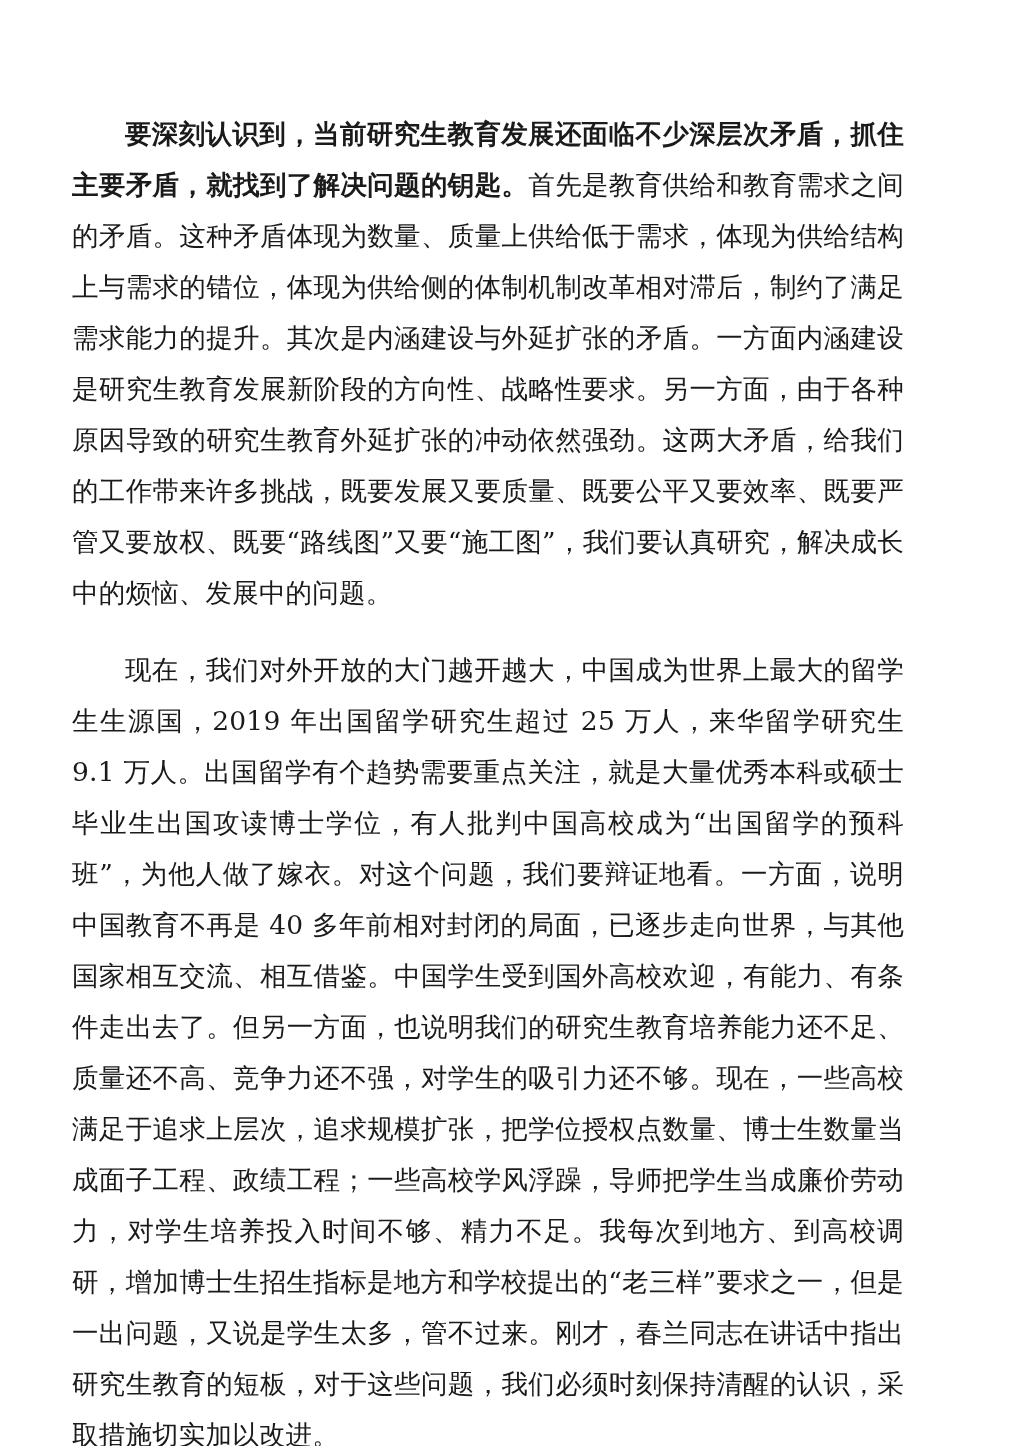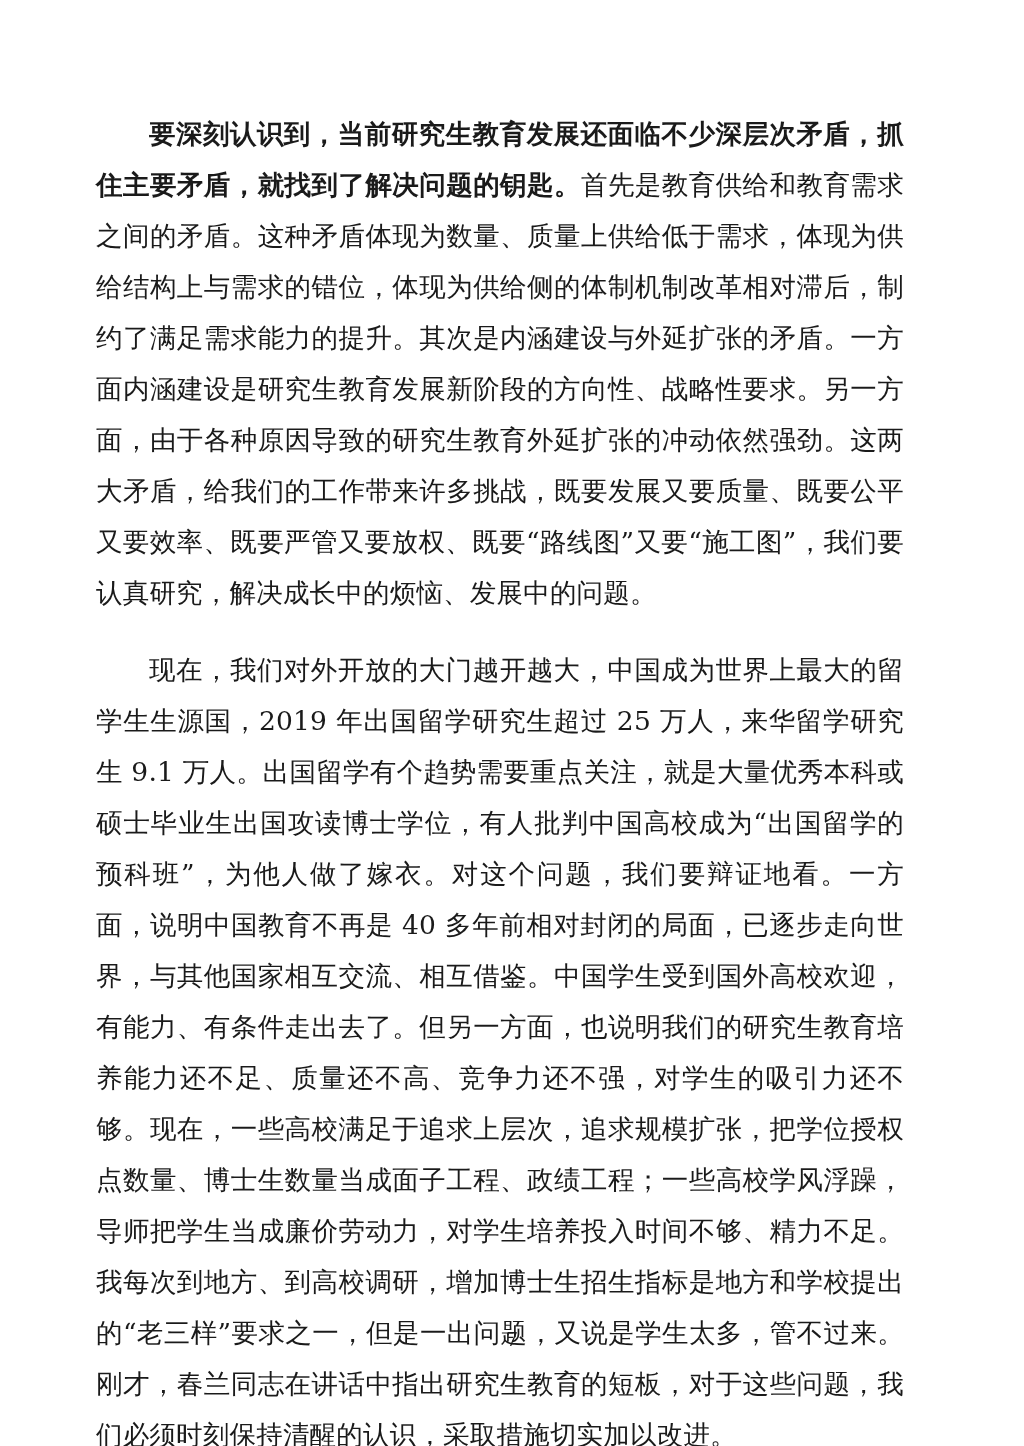--- a/index.html
+++ b/index.html
@@ -12,21 +12,21 @@
     background: #ffffff;
     font-family: "DejaVu Serif", "Liberation Serif", serif;
     color: #1a1a1a;
     overflow: hidden;
   }
   .page {
     position: relative;
     width: 1024px;
     height: 1446px;
     box-sizing: border-box;
-    padding: 108px 120px 60px 96px;
+    padding: 108px 120px 60px 72px;
   }
   .body-text {
     font-size: 26.5px;
     line-height: 51px;
     text-align: justify;
     text-justify: inter-ideograph;
     letter-spacing: 0.2px;
   }
   .para {
     margin: 0 0 22px 0;

